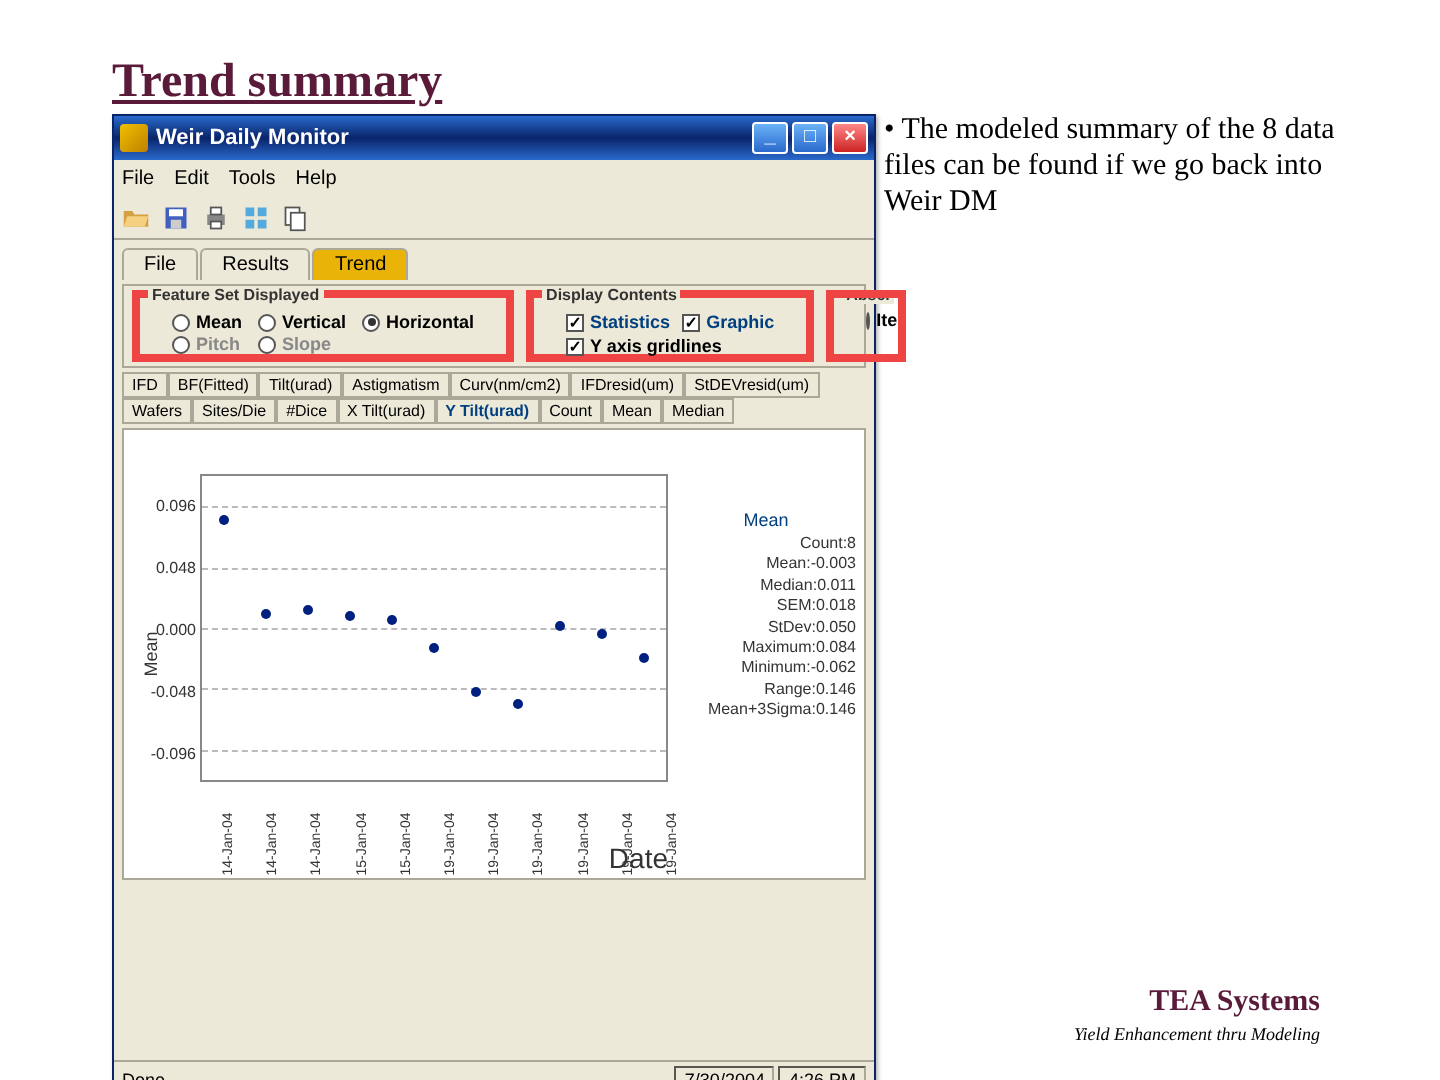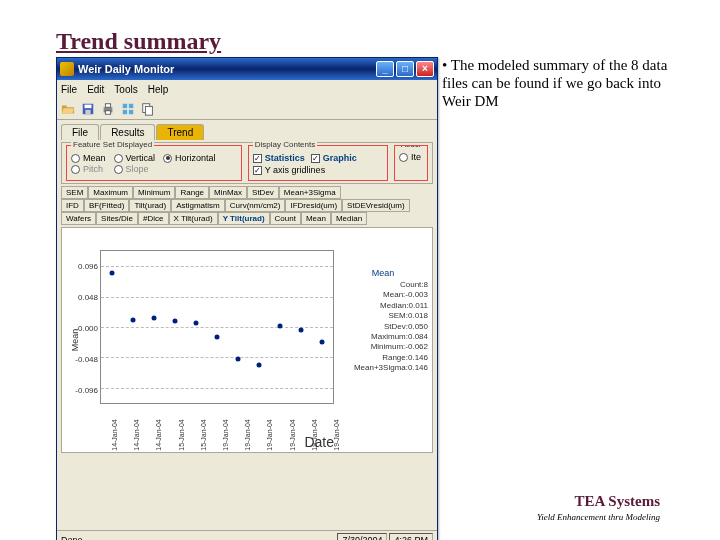--- a/index.html
+++ b/index.html
@@ -145,23 +145,24 @@
 
   .panel {
     margin: 2px 4px;
     border: 1px solid #aca899;
     background: #ece9d8;
     padding: 2px 4px;
     font-size: 9px;
   }
   .panel.opts { display: flex; gap: 6px; height: 42px; }
   .group {
-    border: 1px solid #ef4444;
-    padding: 2px 4px;
+    border: 4px solid #ef4444;
+    padding: 2px 16px;
     position: relative;
+    font-weight: bold;
   }
   .group-label {
     position: absolute;
     top: -6px;
     left: 4px;
     background: #ece9d8;
     padding: 0 2px;
     font-size: 8px;
     color: #333;
   }
@@ -411,29 +412,20 @@
     </div>
     <div class="group" style="width:34px;overflow:hidden;">
       <div class="group-label">Absci</div>
       <div class="radio" style="margin-top:4px;">
           <span class="r"></span>
           <span>Ite</span>
         </div>
     </div>
   </div>
 
-  <div class="data-tabs" id="dtabs1">
-      <div class="dt">SEM</div>
-      <div class="dt">Maximum</div>
-      <div class="dt">Minimum</div>
-      <div class="dt">Range</div>
-      <div class="dt">MinMax</div>
-      <div class="dt">StDev</div>
-      <div class="dt">Mean+3Sigma</div>
-    </div>
   <div class="data-tabs" id="dtabs2">
       <div class="dt">IFD</div>
       <div class="dt">BF(Fitted)</div>
       <div class="dt">Tilt(urad)</div>
       <div class="dt">Astigmatism</div>
       <div class="dt">Curv(nm/cm2)</div>
       <div class="dt">IFDresid(um)</div>
       <div class="dt">StDEVresid(um)</div>
     </div>
   <div class="data-tabs" id="dtabs3">

